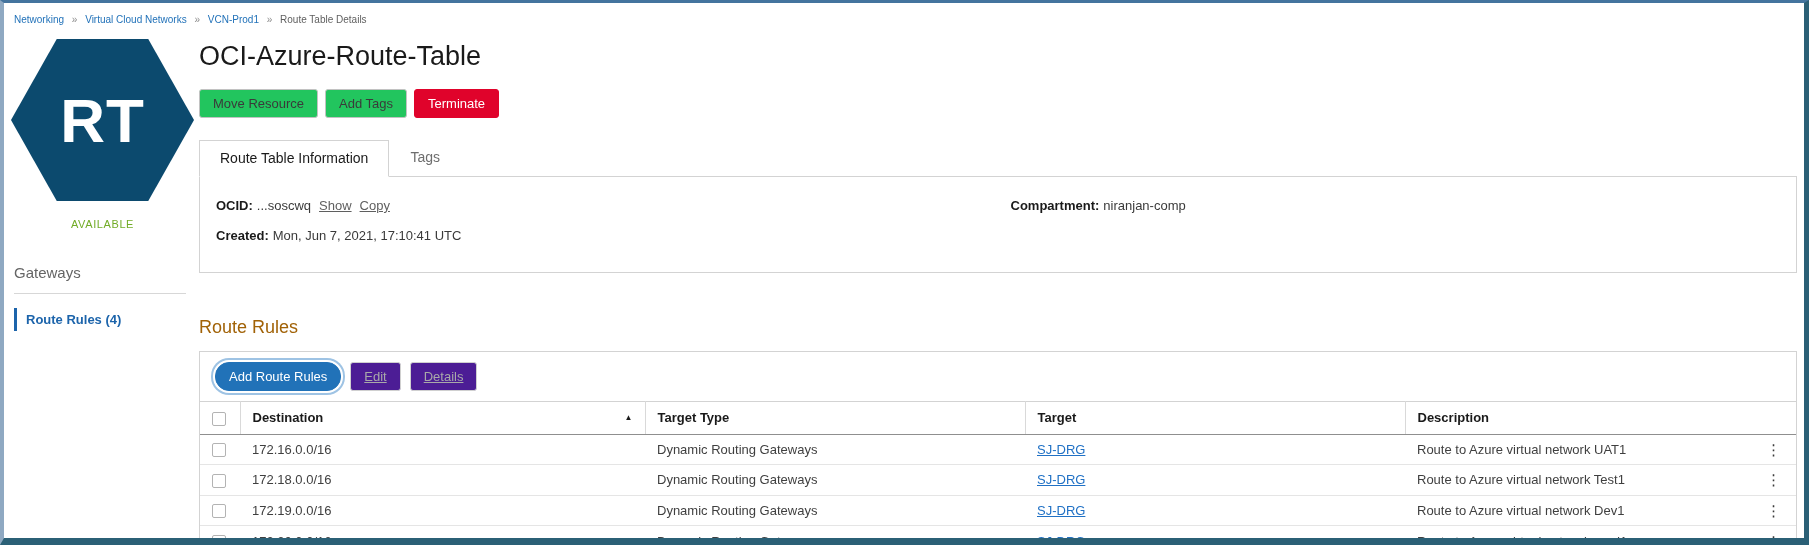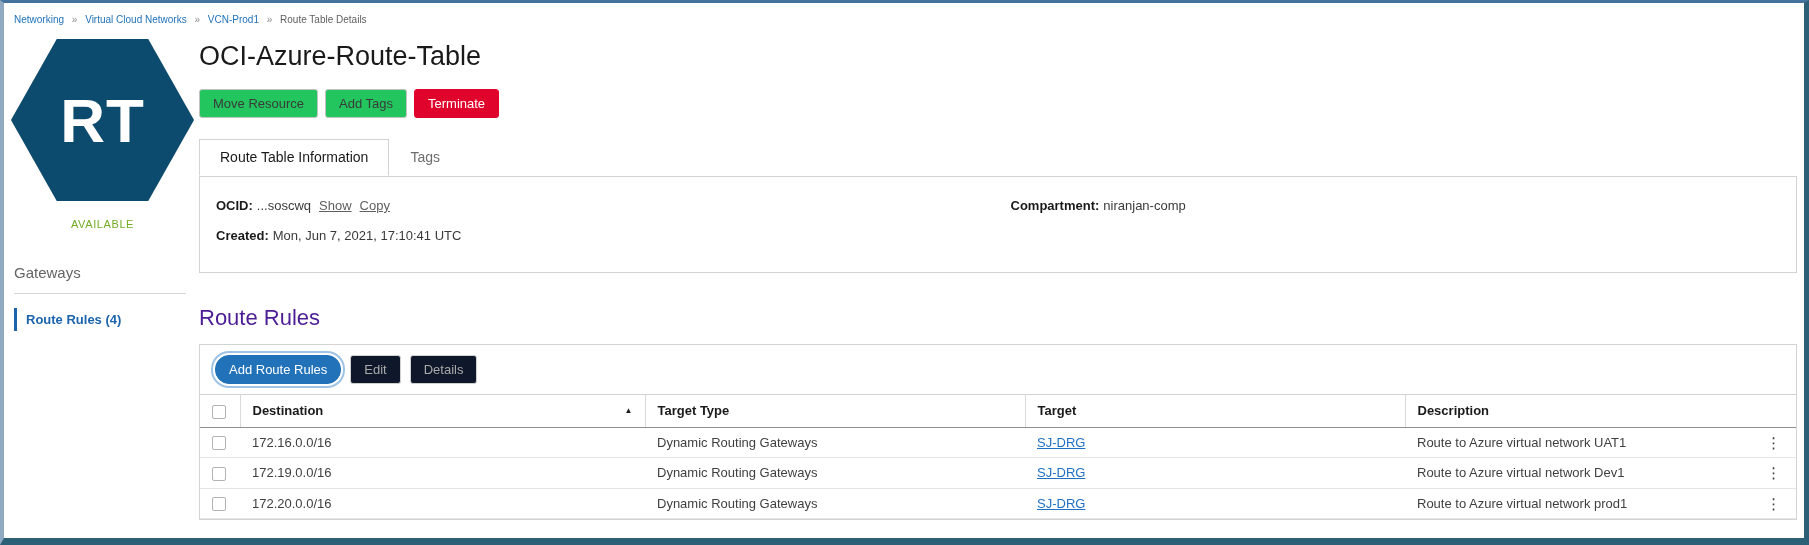--- a/index.html
+++ b/index.html
@@ -63,21 +63,21 @@
   .page-title { font-size: 27px; font-weight: 400; color: #1a1a1a; margin-top: 16px; }
   .action-buttons { margin-top: 17px; display: flex; gap: 7px; }
   .btn {
     font-family: "Liberation Sans", sans-serif;
     font-size: 13px; padding: 6px 13px; border-radius: 3px; cursor: pointer;
     background: #22c55e; border: 1px solid #c2c2c2; color: #3a3a3a;
   }
   .btn-danger { background: #e0032b; border-color: #e0032b; color: #ffffff; }
 
   
-  .tabs { display: flex; margin-top: 21px; align-items: flex-start; }
+  .tabs { display: flex; margin-top: 21px; align-items: center; }
   .tab {
     font-size: 14px; padding: 9px 20px 10px 20px; cursor: pointer; background: #ffffff;
   }
   .tab.active {
     border: 1px solid #d3d3d3; border-bottom: 1px solid #ffffff;
     margin-bottom: -1px; position: relative; z-index: 2;
     color: #1a1a1a;
   }
   .tab.inactive { color: #6e6e6e; border: 1px solid transparent; }
 
@@ -88,30 +88,30 @@
     display: flex;
     min-height: 97px;
   }
   .info-col-left { width: 50.8%; }
   .info-row { font-size: 13px; color: #3a3a3a; margin-bottom: 15px; }
   .info-row:last-child { margin-bottom: 0; }
   .info-label { font-weight: 700; color: #1a1a1a; margin-right: 4px; }
   .info-link { color: #5f5f5f; text-decoration: underline; margin-left: 8px; cursor: pointer; }
 
   
-  .section-title { font-size: 22px; font-weight: 400; color: #4c1d95; margin-top: 32px; }
+  .section-title { font-size: 18px; font-weight: 400; color: #a16207; margin-top: 44px; }
   .panel { border: 1px solid #d3d3d3; margin-top: 13px; }
   .toolbar { padding: 10px 12px; display: flex; gap: 9px; align-items: center; }
   .btn-primary {
     background: #2172b8; border: 1px solid #2172b8; color: #ffffff;
     box-shadow: 0 0 0 2px #ffffff, 0 0 0 4px #9ec3e4;
     border-radius: 14px; margin-left: 3px;
   }
   .btn-disabled {
-    background: #0f172a; border-color: #d0d0d0; color: #a9a9a9; cursor: default;
+    background: #4c1d95; border-color: #d0d0d0; color: #a9a9a9; cursor: default; text-decoration: underline;
   }
 
   table.rules { width: 100%; border-collapse: collapse; font-size: 13px; color: #3f3f3f; }
   table.rules th {
     text-align: left; font-weight: 700; color: #1a1a1a;
     border-top: 1px solid #d3d3d3; border-bottom: 1px solid #8f8f8f;
     border-right: 1px solid #d9d9d9;
     padding: 8px 12px; height: 30px; white-space: nowrap;
   }
   table.rules th:last-child { border-right: none; }
@@ -227,20 +227,32 @@
               <td><span class="cell-link">SJ-DRG</span></td>
               <td>
                   <span class="desc-cell">
                     <span>Route to Azure virtual network UAT1</span>
                     <span class="kebab">⋮</span>
                   </span>
                 </td>
             </tr>
             <tr>
               <td><span class="checkbox"></span></td>
+              <td>172.18.0.0/16</td>
+              <td>Dynamic Routing Gateways</td>
+              <td><span class="cell-link">SJ-DRG</span></td>
+              <td>
+                  <span class="desc-cell">
+                    <span>Route to Azure virtual network Test1</span>
+                    <span class="kebab">⋮</span>
+                  </span>
+                </td>
+            </tr>
+            <tr>
+              <td><span class="checkbox"></span></td>
               <td>172.19.0.0/16</td>
               <td>Dynamic Routing Gateways</td>
               <td><span class="cell-link">SJ-DRG</span></td>
               <td>
                   <span class="desc-cell">
                     <span>Route to Azure virtual network Dev1</span>
                     <span class="kebab">⋮</span>
                   </span>
                 </td>
             </tr>

